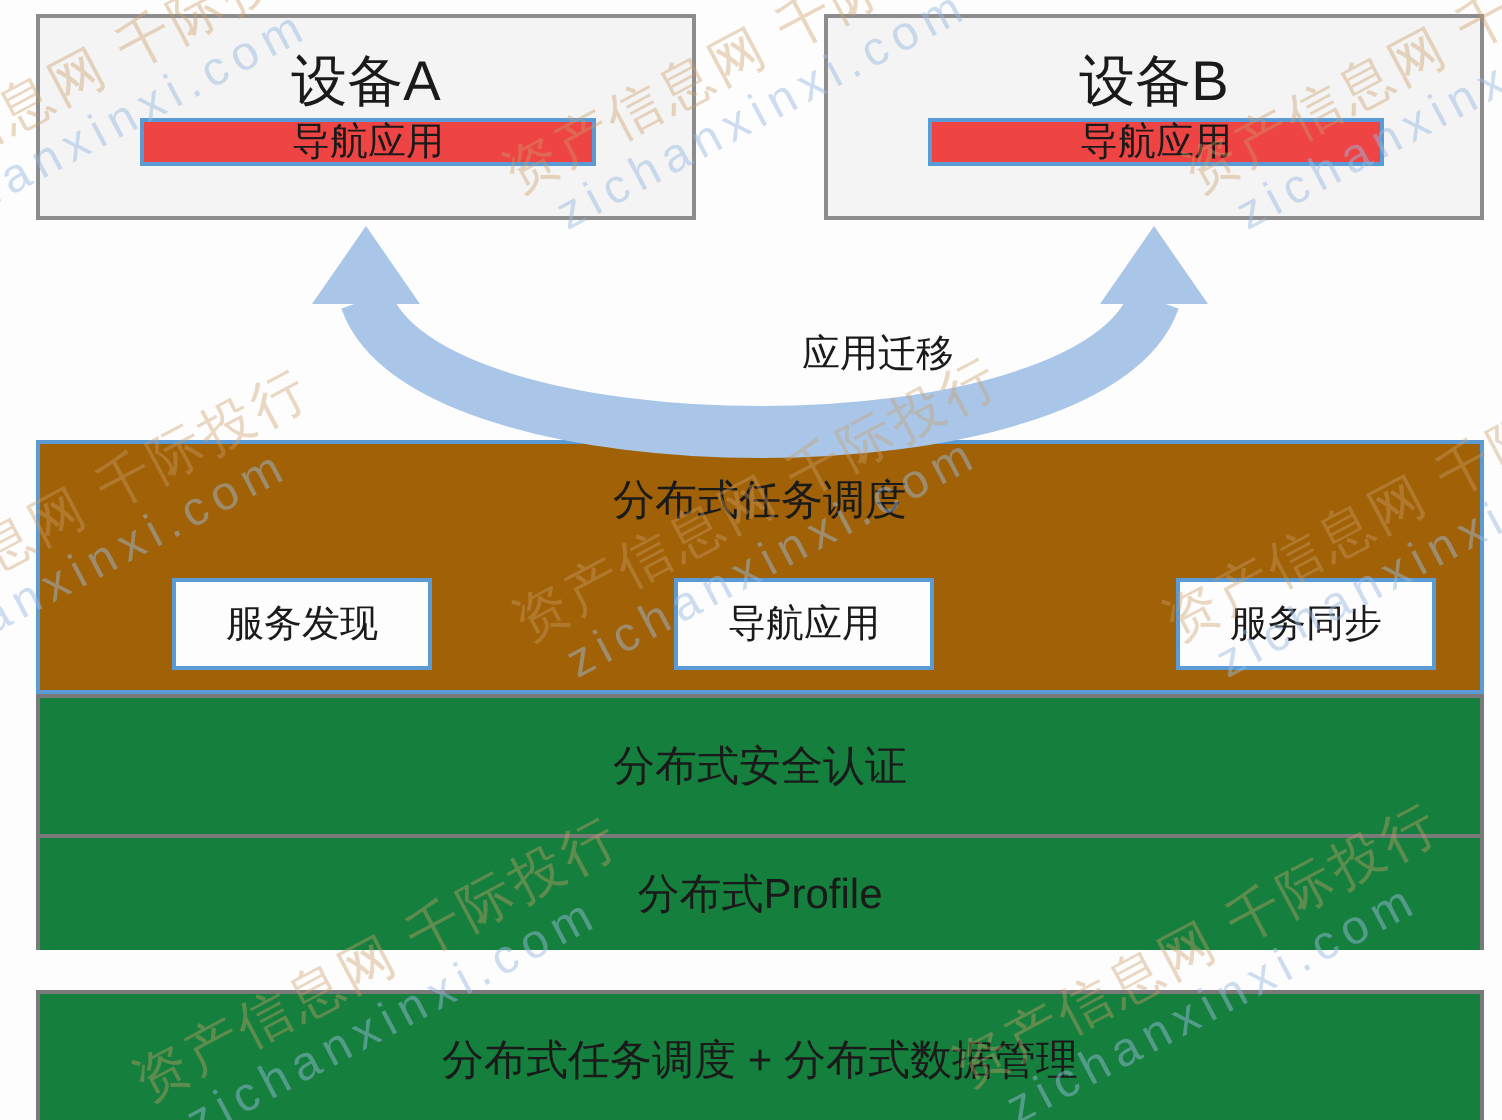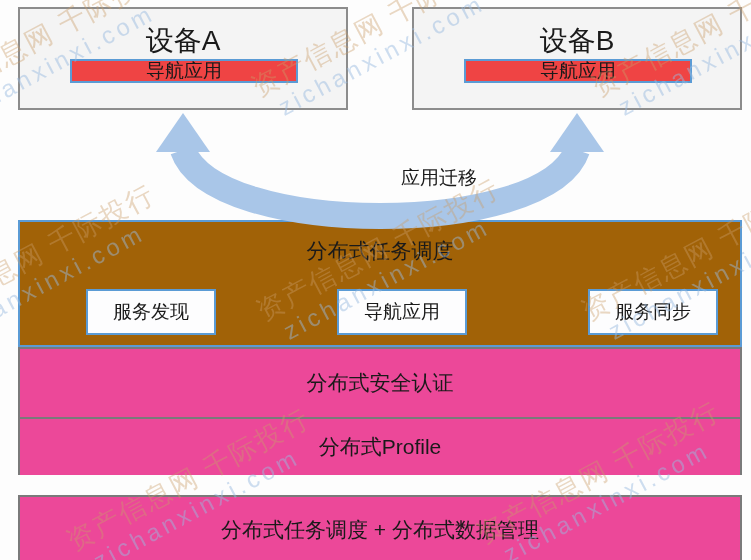--- a/index.html
+++ b/index.html
@@ -52,21 +52,21 @@
   .service{
     width:130px;height:46px;box-sizing:border-box;
     background:#fdfdfe;border:2px solid #5b9bd5;
     display:flex;align-items:center;justify-content:center;
     font-size:19px;
   }
 
   
   .layer{
     left:18px;width:724px;
-    background:#ec4899;border:2px solid #7a7a7a;
+    background:#15803d;border:2px solid #7a7a7a;
     display:flex;align-items:center;justify-content:center;
     font-size:21px;
   }
   .layer.l1{top:347px;height:70px;border-bottom:none;}
   .layer.l2{top:417px;height:58px;border-bottom:none;}
   .layer.l3{top:495px;height:68px;border-bottom:none;}
 
   
   .wm{
     position:absolute;z-index:20;pointer-events:none;

